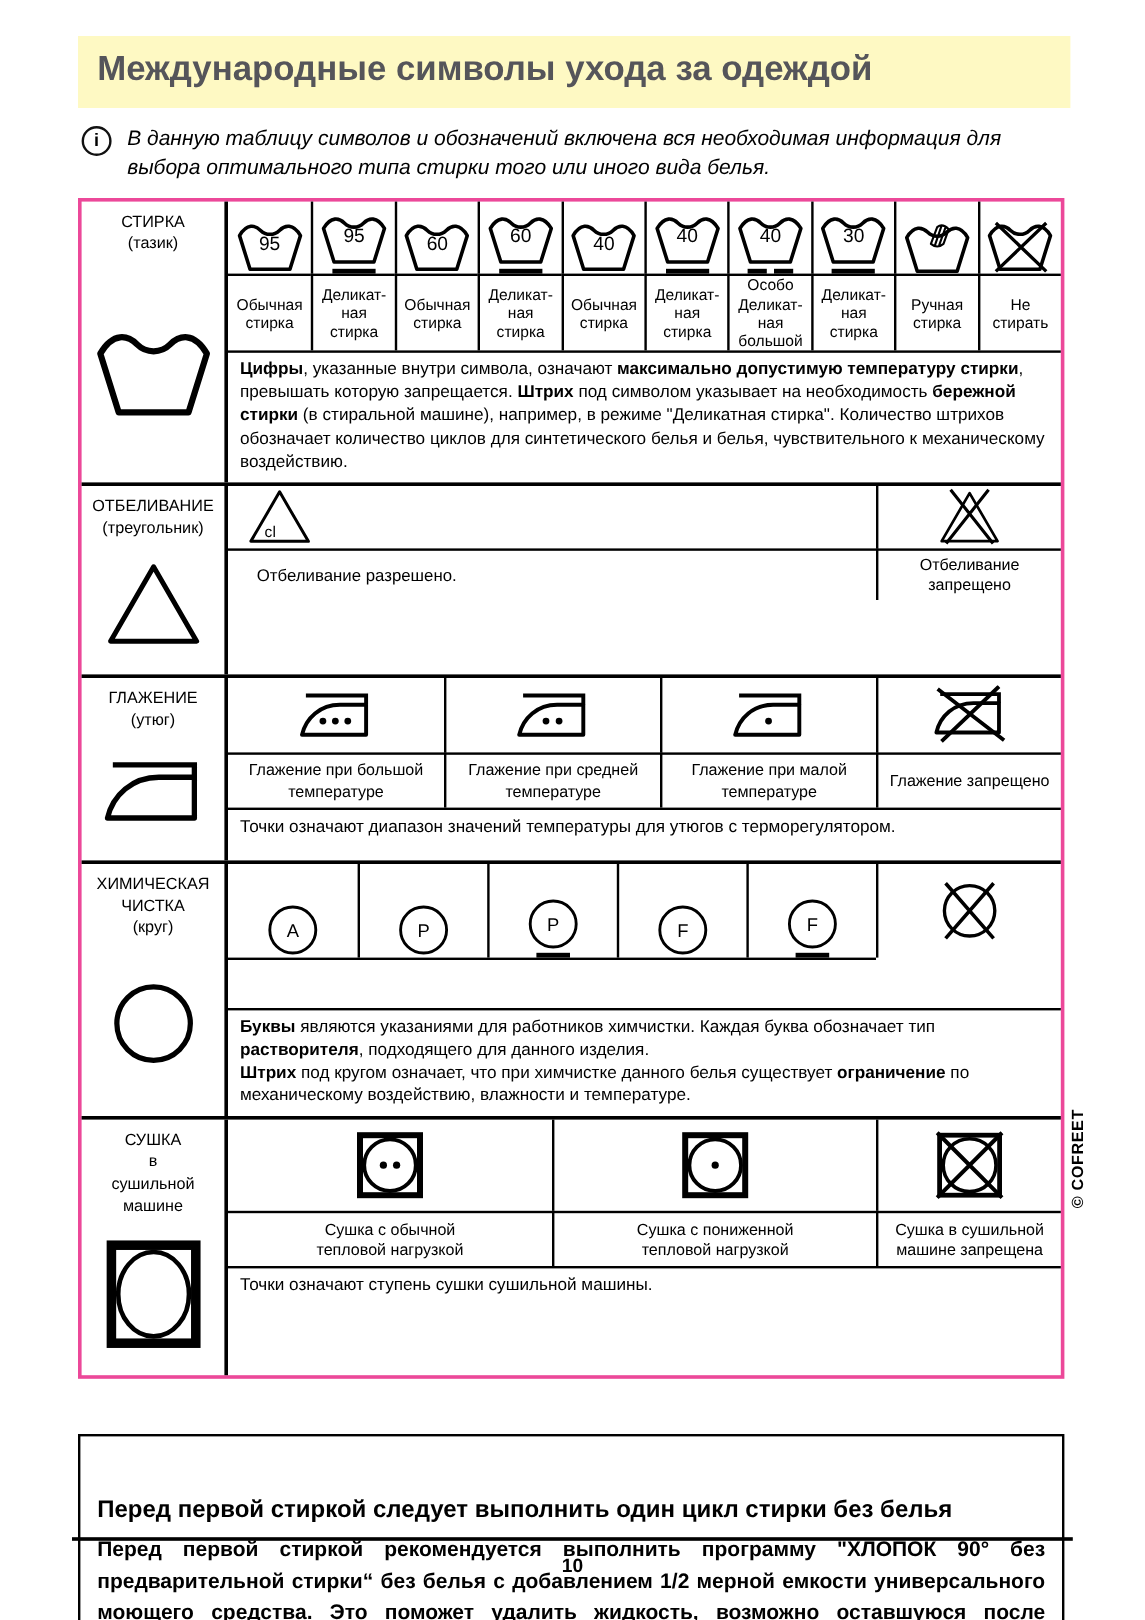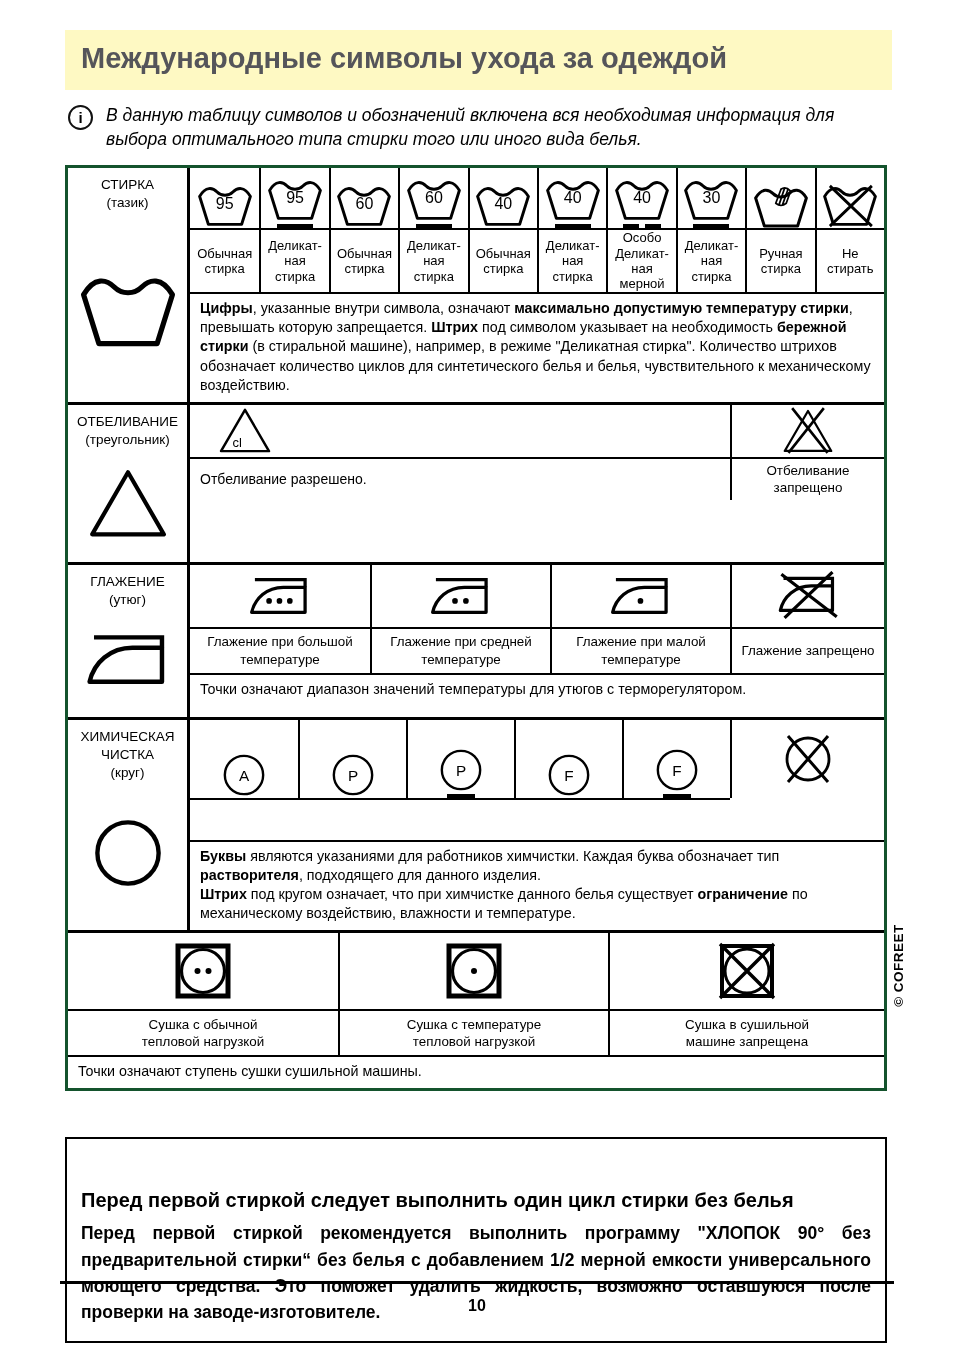--- a/index.html
+++ b/index.html
@@ -14,21 +14,21 @@
     font-size: 29px; font-weight: bold; line-height: 1.27; padding: 10px 16px 13px;
   }
   .info-row { margin: 13px 56px 0 68px; display:flex; gap:13px; }
   .info-icon {
     flex:none; width:25px; height:25px; border:2.6px solid #111; border-radius:50%;
     display:flex; align-items:center; justify-content:center;
     font-weight:bold; font-size:15px; margin-top:2px;
   }
   .info-text { font-style: italic; font-size: 17.5px; line-height: 1.38; }
   
-  .care-table { margin: 14px 0 0 65px; width: 822px; border: 3px solid #14532d; }
+  .care-table { margin: 14px 0 0 65px; width: 822px; border: 3px solid #ec4899; }
   .trow { display:flex; }
   .trow + .trow { border-top: 3px solid #000; }
   .hcell {
     flex:none; width:122px; border-right:3px solid #000;
     display:flex; flex-direction:column; align-items:center; justify-content:space-between;
     text-align:center; font-size:13.5px; line-height:1.35; padding:8px 2px 10px;
     white-space:pre-line;
   }
   .hc-wash  { padding-bottom:34px; }
   .hc-bleach{ padding-bottom:4px; }
@@ -37,27 +37,27 @@
   .hc-dry   { padding-bottom:2px; }
   .tcontent { flex:1; }
   .grid { display:grid; width:100%; height:100%; }
   .g-wash   { grid-template-columns: repeat(10, 1fr); grid-template-rows: 60px 64px auto; }
   .g-bleach { grid-template-columns: 540px 1fr; grid-template-rows: 52px 43px; }
   .g-iron   { grid-template-columns: 180px 180px 180px 1fr; grid-template-rows: 62px 46px auto; }
   .g-chem   { grid-template-columns: repeat(5, 108px) 1fr; grid-template-rows: 78px 42px auto; }
   .g-dry    { grid-template-columns: 270px 270px 1fr; grid-template-rows: 76px 46px auto; }
   .sym { display:flex; flex-direction:column; align-items:center; justify-content:flex-end; padding-top:7px; }
   .sym-mid { justify-content:center; padding-top:0; }
-  .sym-left { display:flex; align-items:center; justify-content:flex-start; padding-left:28px; }
+  .sym-left { display:flex; align-items:center; justify-content:flex-start; padding-left:16px; }
   .bl { border-left:2px solid #000; }
   .lbl {
     border-top:2px solid #000; display:flex; align-items:center; justify-content:center;
     text-align:center; white-space:pre-line; font-size:13px; line-height:1.18; padding:3px 1px;
   }
-  .lbl-left { border-top:2px solid #000; display:flex; align-items:center; padding-left:10px; font-size:14px; }
+  .lbl-left { border-top:2px solid #000; display:flex; align-items:center; padding-left:24px; font-size:14px; }
   .lbl-md { font-size:13.4px; line-height:1.3; }
   .note { grid-column:1/-1; border-top:2px solid #000; padding:5px 10px 7px; font-size:14.3px; line-height:1.34; }
   .note b { font-weight:bold; }
   
   .tub { position:relative; display:block; }
   .tubnum { position:absolute; left:0; right:0; top:11px; text-align:center; font-style:normal; font-size:16px; }
   .bar1 { width:36px; height:4px; background:#000; margin-top:2px; }
   .bar2 { display:flex; gap:6px; margin-top:2px; }
   .bar2 i { display:block; width:16px; height:4px; background:#000; }
   .barC { width:28px; height:3.5px; background:#000; margin-top:1px; }
@@ -242,21 +242,21 @@
 ная
 стирка</div>
         <div class="lbl bl">Обычная
 стирка</div>
         <div class="lbl bl">Деликат-
 ная
 стирка</div>
         <div class="lbl bl">Особо
 Деликат-
 ная
-мерной</div>
+большой</div>
         <div class="lbl bl">Деликат-
 ная
 стирка</div>
         <div class="lbl bl">Ручная
 стирка</div>
         <div class="lbl bl">Не
 стирать</div>
 
         <div class="note"><b>Цифры</b><span>, указанные внутри символа, означают </span><b>максимально допустимую температуру стирки</b><span>, превышать которую запрещается. </span><b>Штрих</b><span> под символом указывает на необходимость </span><b>бережной стирки</b><span> (в стиральной машине), например, в режиме "Деликатная стирка". Количество штрихов обозначает количество циклов для синтетического белья и белья, чувствительного к механическому воздействию.</span></div>
       </div>
@@ -417,20 +417,31 @@
               </svg>
           </span>
         </div>
         <div class="lbl" style="grid-column:1/6; border-left:none"></div>
         <div class="note"><b>Буквы</b><span> являются указаниями для работников химчистки. Каждая буква обозначает тип </span><b>растворителя</b><span>, подходящего для данного изделия.</span><br><b>Штрих</b><span> под кругом означает, что при химчистке данного белья существует </span><b>ограничение</b><span> по механическому воздействию, влажности и температуре.</span></div>
       </div>
     </div>
   </div>
 
   <div class="trow">
+    <div class="hcell hc-dry">
+      <span>СУШКА
+в
+сушильной
+машине</span>
+      <span>
+        <svg viewBox="0 0 72 82" width="82" height="93">
+            <use href="#g-tumble-big"></use>
+          </svg>
+      </span>
+    </div>
     <div class="tcontent">
       <div class="grid g-dry">
         <div class="sym sym-mid">
           <span>
             <svg viewBox="0 0 58 58" width="58" height="58">
               <use href="#g-tumble"></use>
               <circle cx="23.5" cy="29" r="3"></circle>
                 <circle cx="34.5" cy="29" r="3"></circle>
             </svg>
           </span>
@@ -445,21 +456,21 @@
         </div>
         <div class="sym sym-mid bl">
           <span>
             <svg viewBox="0 0 58 58" width="58" height="58">
                 <use href="#g-no-tumble"></use>
               </svg>
           </span>
         </div>
         <div class="lbl lbl-md">Сушка с обычной
 тепловой нагрузкой</div>
-        <div class="lbl bl lbl-md">Сушка с температуре
+        <div class="lbl bl lbl-md">Сушка с пониженной
 тепловой нагрузкой</div>
         <div class="lbl bl lbl-md">Сушка в сушильной
 машине запрещена</div>
         <div class="note">Точки означают ступень сушки сушильной машины.</div>
       </div>
     </div>
   </div>
 
 </div>
 

